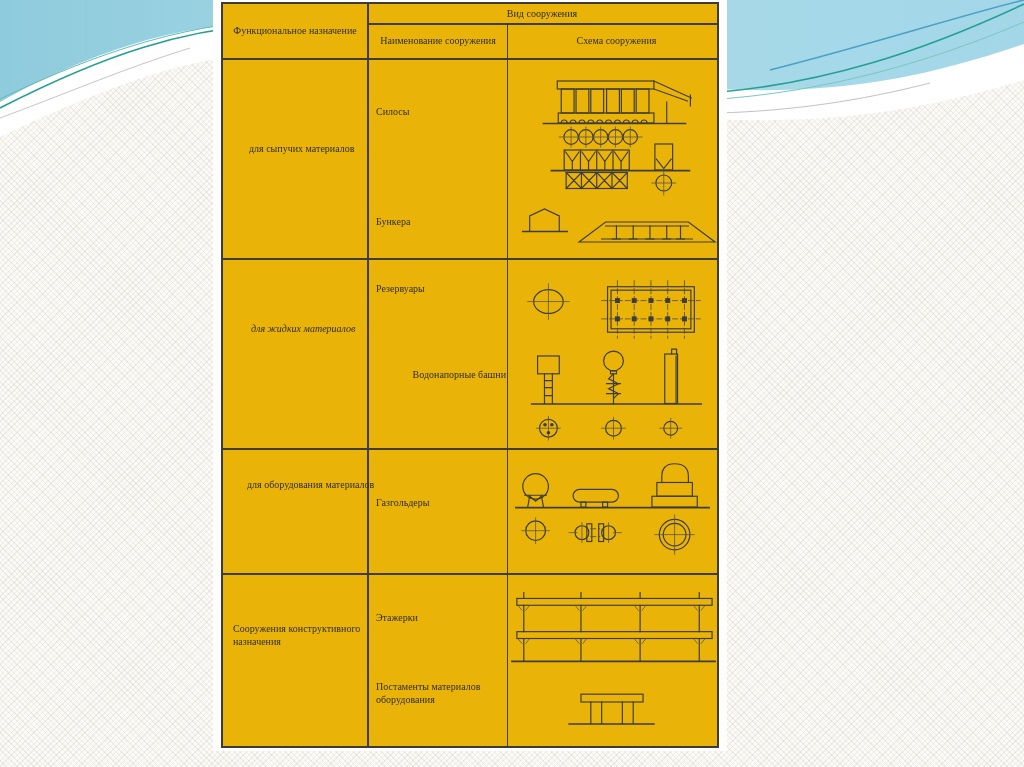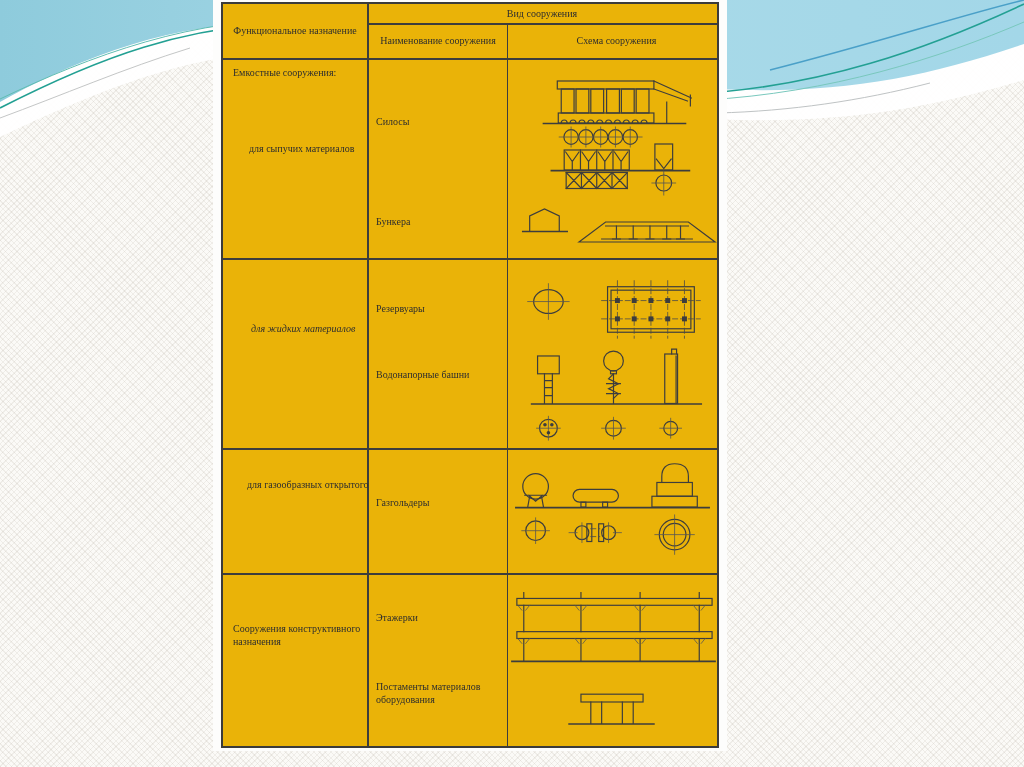--- a/index.html
+++ b/index.html
@@ -67,30 +67,29 @@
       <div class="hline" style="left:0;top:54px;width:100%;height:1.6px;"></div>
       <div class="hline" style="left:0;top:254px;width:100%;height:1.6px;"></div>
       <div class="hline" style="left:0;top:444px;width:100%;height:1.6px;"></div>
       <div class="hline" style="left:0;top:569px;width:100%;height:1.6px;"></div>
 
       <div class="hdr" style="left:0;top:0;width:144px;height:54px;">Функциональное назначение</div>
       <div class="hdr" style="left:144px;top:0;width:350px;height:19px;">Вид сооружения</div>
       <div class="hdr" style="left:145px;top:20px;width:140px;height:34px;">Наименование сооружения</div>
       <div class="hdr" style="left:289px;top:20px;width:209px;height:34px;">Схема сооружения</div>
 
-      <div class="cellText" style="left:10px;top:62px;width:130px;">Емкостные сооружения:</div>
       <div class="cellText" style="left:26px;top:138px;width:120px;">для сыпучих материалов</div>
-      <div class="cellText" style="left:153px;top:111px;">Силосы</div>
+      <div class="cellText" style="left:153px;top:101px;">Силосы</div>
       <div class="cellText" style="left:153px;top:211px;">Бункера</div>
 
       <div class="cellText" style="left:28px;top:318px;width:110px;font-style:italic;">для жидких материалов</div>
-      <div class="cellText" style="left:153px;top:298px;">Резервуары</div>
-      <div class="cellText" style="left:153px;top:364px;width:130px;">Водонапорные башни</div>
-
-      <div class="cellText" style="left:24px;top:474px;width:140px;">для газообразных открытого</div>
+      <div class="cellText" style="left:153px;top:278px;">Резервуары</div>
+      <div class="cellText" style="left:153px;top:364px;width:130px;text-align:right;">Водонапорные башни</div>
+
+      <div class="cellText" style="left:24px;top:474px;width:140px;">для оборудования материалов</div>
       <div class="cellText" style="left:153px;top:492px;">Газгольдеры</div>
 
       <div class="cellText" style="left:10px;top:618px;width:140px;">Сооружения конструктивного назначения</div>
       <div class="cellText" style="left:153px;top:607px;">Этажерки</div>
       <div class="cellText" style="left:153px;top:676px;width:130px;">Постаменты материалов оборудования</div>
 
       <svg class="schem" style="left:285px;top:55px;" width="209" height="199" viewBox="0 0 212 199" preserveAspectRatio="none">
 
         <rect x="50" y="22" width="98" height="8"></rect>
         <path d="M148,22 L186,39 M148,30 L182,42 M185,36 L185,47 M161,43 L161,64"></path>

